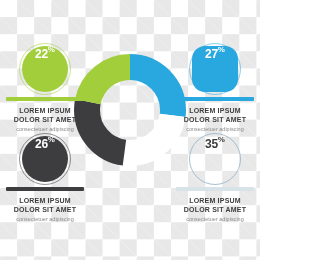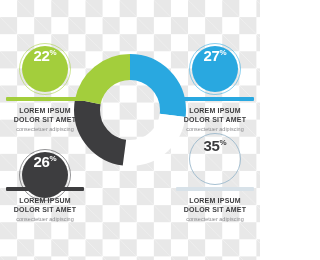--- a/index.html
+++ b/index.html
@@ -68,42 +68,42 @@
   .badge .ring {
     position: absolute;
     left: -3px; top: -3px;
     width: 52px; height: 52px;
     border-radius: 50%;
     border: 1px solid currentColor;
     opacity: .55;
     box-sizing: border-box;
   }
   .badge .num {
-    font-size: 15px;
+    font-size: 12px;
     font-weight: bold;
     letter-spacing: -0.3px;
     line-height: 1;
     position: relative;
     top: 2px;
   }
   .badge .pct {
     font-size: 8px;
     font-weight: bold;
     line-height: 1;
     position: relative;
     top: -4px;
     left: 0px;
   }
 
   
   .badge.green { background: #a3ce3c; color: #a3ce3c; }
   .badge.green .num, .badge.green .pct { color: #ffffff; }
-  .badge.blue  { background: #29a8e0; color: #29a8e0; }
+  .badge.blue  { background: #29a8e0; color: #29a8e0; border-radius: 13px; }
   .badge.blue .num, .badge.blue .pct { color: #ffffff; }
-  .badge.dark  { background: #3d3d3f; color: #3d3d3f; margin-top: 16px; }
+  .badge.dark  { background: #3d3d3f; color: #3d3d3f; }
   .badge.dark .num, .badge.dark .pct { color: #ffffff; }
   .badge.light { background: transparent; color: #9cb9cc; }
   .badge.light .ring { opacity: .9; }
   .badge.light .num, .badge.light .pct { color: #3d3d3f; }
 
   
   .divider {
     height: 4px;
     width: 78px;
     margin: 3px auto 5px auto;

